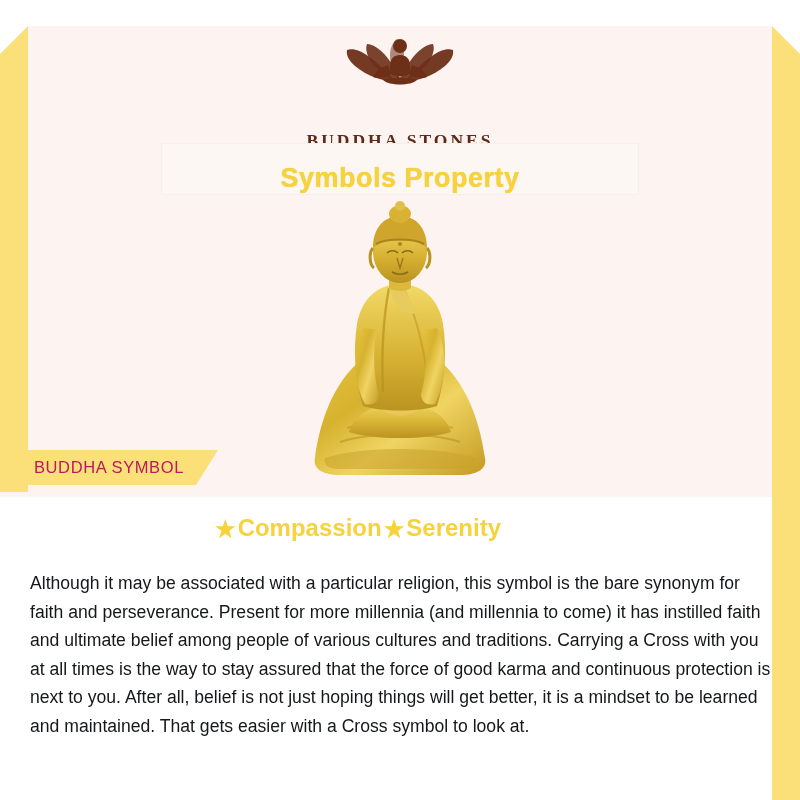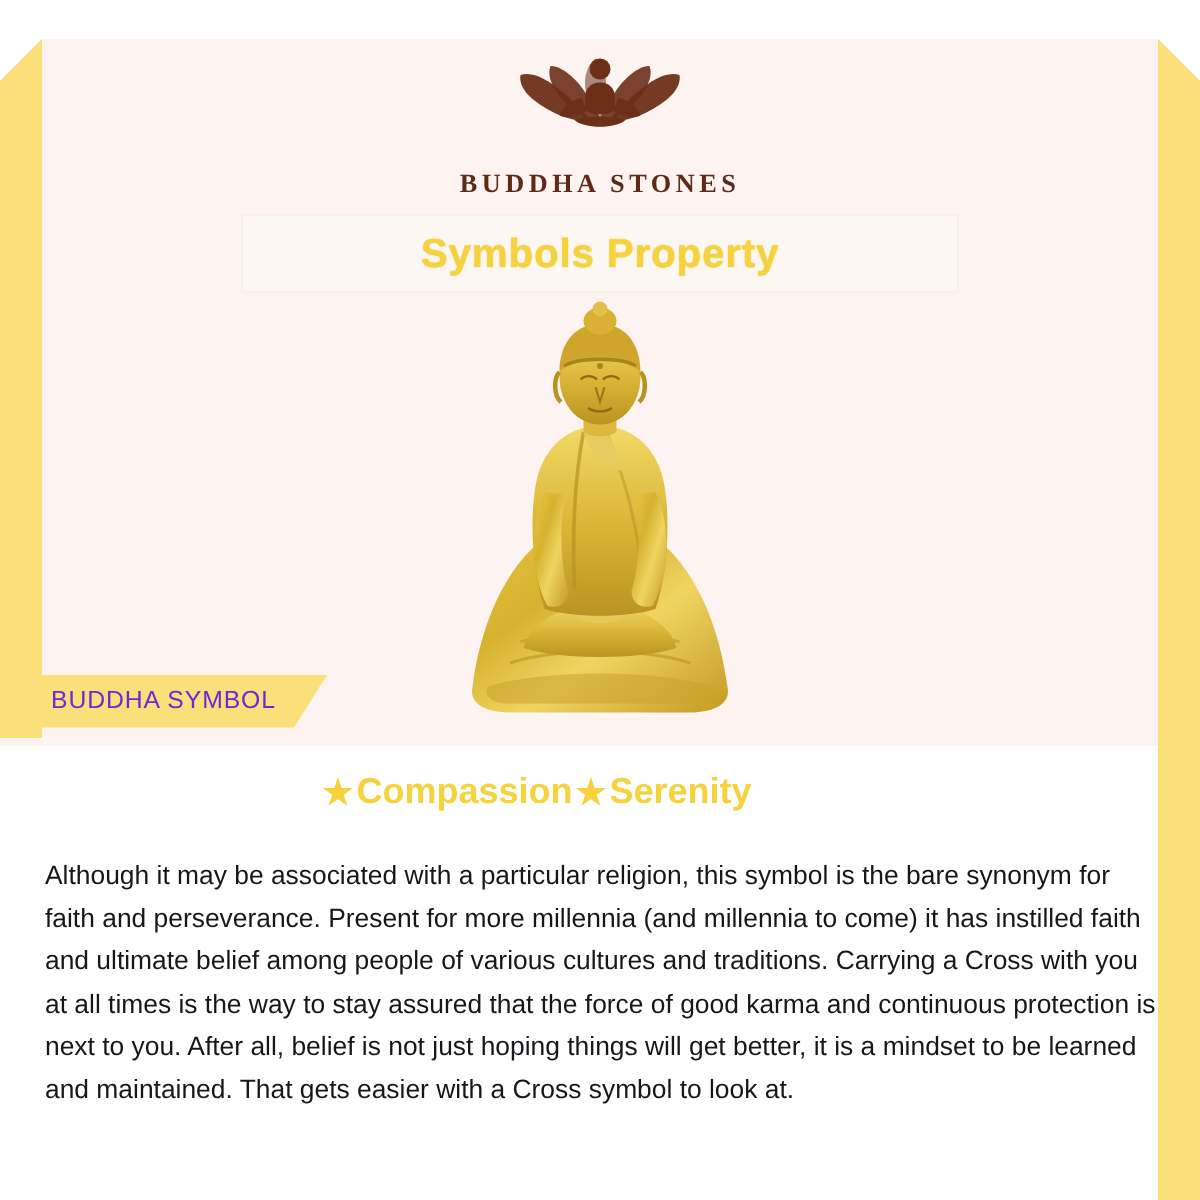--- a/index.html
+++ b/index.html
@@ -80,39 +80,39 @@
     text-align: center;
     z-index: 6;
   }
   .logo-mark {
     width: 190px;
     height: 86px;
     margin: 0 auto;
     display: block;
   }
   .brand-name {
-    margin-top: 2px;
+    margin-top: 20px;
     font-size: 17.5px;
     letter-spacing: 3px;
     font-weight: bold;
     color: #5c2a17;
     font-family: "Liberation Serif", serif;
   }
 
   
   .title-bar {
     position: absolute;
     left: 162px;
     top: 144px;
     width: 476px;
     height: 50px;
     background: #fdf7f3;
     box-shadow: 0 0 0 1px #f7efe9;
     display: flex;
-    align-items: center;
+    align-items: flex-end;
     justify-content: center;
     z-index: 6;
   }
   .title-text {
     font-size: 27px;
     font-weight: bold;
     color: #f6d23c;
     letter-spacing: 0.5px;
     text-shadow: 0 0 1px #e8c233;
   }
@@ -146,21 +146,21 @@
   .tag-body {
     background: #fbe07a;
     height: 35px;
     display: flex;
     align-items: center;
     padding-left: 34px;
     padding-right: 12px;
   }
   .tag-label {
     font-size: 16.5px;
-    color: #6d28d9;
+    color: #be185d;
     letter-spacing: 0.6px;
   }
   .tag-arrow {
     width: 0;
     height: 0;
     border-top: 35px solid #fbe07a;
     border-right: 22px solid transparent;
   }
 
   

